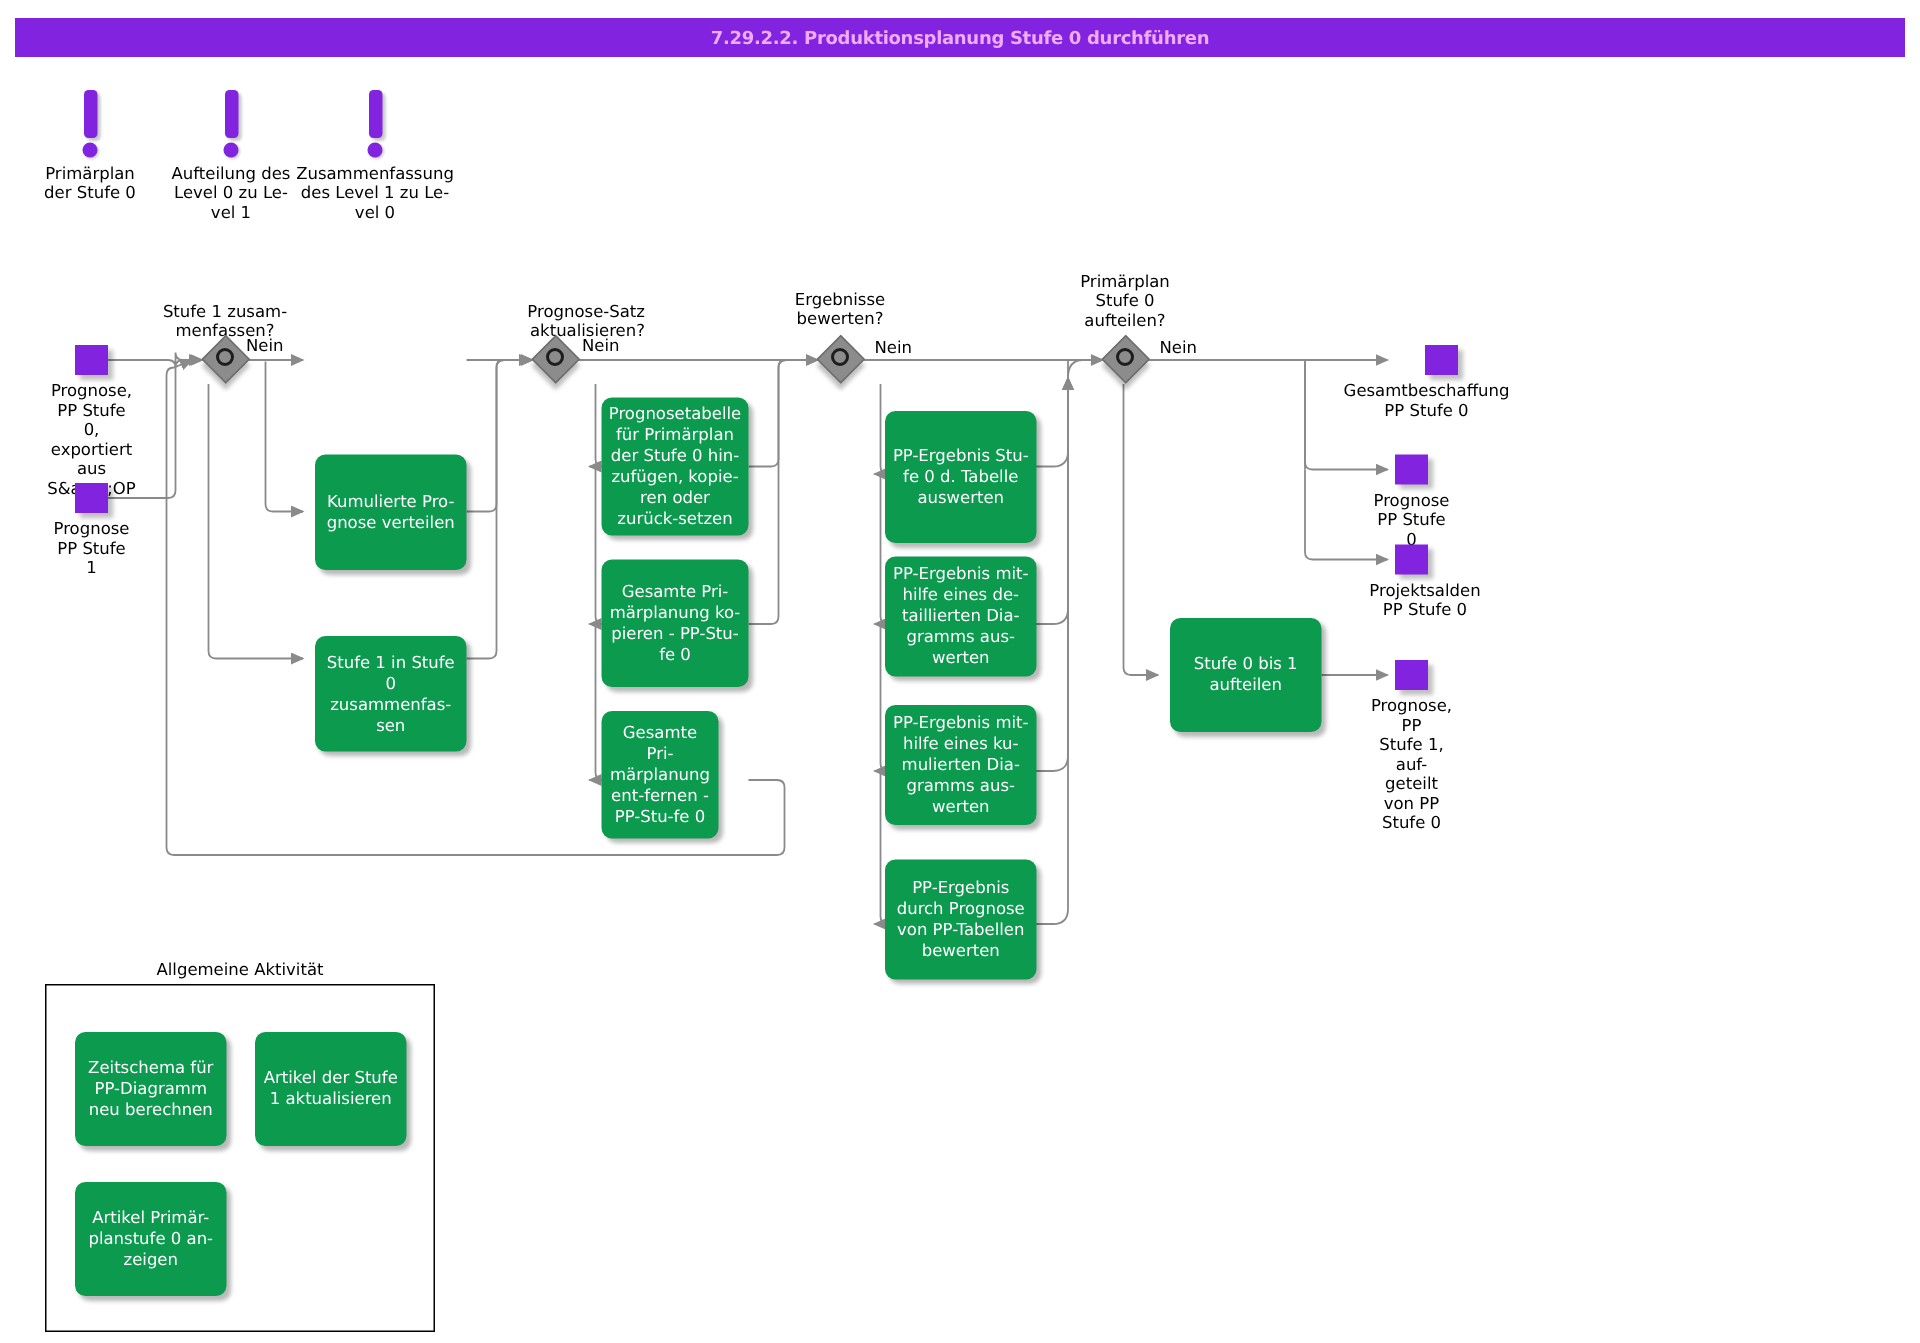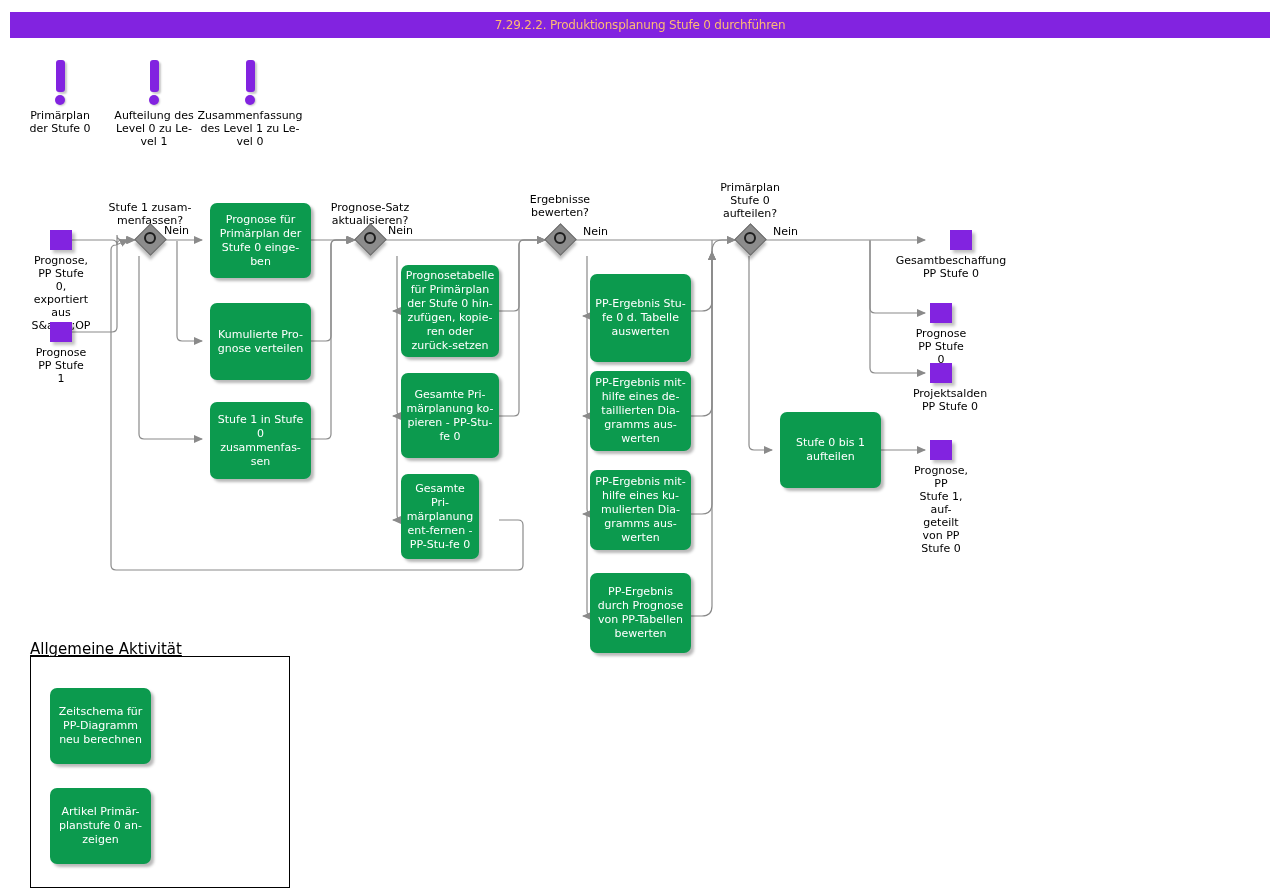--- a/index.html
+++ b/index.html
@@ -10,21 +10,21 @@
   }
   #canvas{position:absolute;left:0;top:0;width:1280px;height:895px;}
 
   
   .titlebar{
     position:absolute;left:10px;top:12px;width:1260px;height:26px;
     background:#8223e0;
     display:flex;align-items:center;justify-content:center;
   }
   .titlebar .t{
-    color:#fdba74;font-size:12px;font-weight:normal;
+    color:#f0abfc;font-size:12px;font-weight:bold;
     font-family:"DejaVu Sans","Liberation Sans",sans-serif;
     letter-spacing:-0.2px;
   }
 
   
   svg.edges{position:absolute;left:0;top:0;width:1280px;height:895px;pointer-events:none;}
 
   
   .evt{position:absolute;width:120px;text-align:center;}
   .evt .bar{
@@ -83,24 +83,23 @@
     font-family:"DejaVu Sans","Liberation Sans",sans-serif;
   }
   .edgelabel{
     position:absolute;font-size:11px;color:#000;white-space:nowrap;
     font-family:"DejaVu Sans","Liberation Sans",sans-serif;
   }
 
   
   .grp{position:absolute;}
   .grp .gtitle{
-    position:absolute;left:0;top:-16px;width:100%;text-align:left;
-    font-size:15px;color:#000;
-    font-family:"DejaVu Sans","Liberation Sans",sans-serif;
-    text-decoration:underline;
+    position:absolute;left:0;top:-16px;width:100%;text-align:center;
+    font-size:11px;color:#000;
+    font-family:"DejaVu Sans","Liberation Sans",sans-serif;
   }
   .grp .gbox{
     position:absolute;left:0;top:0;width:100%;height:100%;
     border:1px solid #000;background:#fff;box-sizing:border-box;
   }
 </style>
 </head>
 <body>
 
 <div id="canvas">
@@ -229,21 +228,21 @@
   </div>
 
   <div class="gwlabel" style="left:90px;top:201px;width:120px;white-space:pre-line;">Stufe 1 zusam-
 menfassen?</div>
   <div class="gw" style="left:137px;top:226px;">
     <div class="dia"></div>
     <div class="ring"></div>
   </div>
   <div class="edgelabel" style="left:164px;top:224px;">Nein</div>
 
-  <div class="gwlabel" style="left:310px;top:201px;width:120px;white-space:pre-line;">Prognose-Satz
+  <div class="gwlabel" style="left:310px;top:201px;width:120px;white-space:pre-line;text-align:right;">Prognose-Satz
 aktualisieren?</div>
   <div class="gw" style="left:357px;top:226px;">
     <div class="dia"></div>
     <div class="ring"></div>
   </div>
   <div class="edgelabel" style="left:388px;top:224px;">Nein</div>
 
   <div class="gwlabel" style="left:500px;top:193px;width:120px;white-space:pre-line;">Ergebnisse
 bewerten?</div>
   <div class="gw" style="left:547px;top:226px;">
@@ -254,35 +253,35 @@
 
   <div class="gwlabel" style="left:690px;top:181px;width:120px;white-space:pre-line;">Primärplan
 Stufe 0
 aufteilen?</div>
   <div class="gw" style="left:737px;top:226px;">
     <div class="dia"></div>
     <div class="ring"></div>
   </div>
   <div class="edgelabel" style="left:773px;top:225px;">Nein</div>
 
-  <div class="act" style="left:210px;top:203px;width:101px;height:75px;">Prognose für Primärplan der Stufe 0 einge-ben</div>
   <div class="act" style="left:210px;top:303px;width:101px;height:77px;">Kumulierte Pro-gnose verteilen</div>
-  <div class="act" style="left:210px;top:402px;width:101px;height:77px;text-align:center;">Stufe 1 in Stufe 0 zusammenfas-sen</div>
+  <div class="act" style="left:210px;top:424px;width:101px;height:77px;text-align:center;">Stufe 1 in Stufe 0 zusammenfas-sen</div>
 
   <div class="act" style="left:401px;top:265px;width:98px;height:92px;">Prognosetabelle für Primärplan der Stufe 0 hin-zufügen, kopie-ren oder zurück-setzen</div>
   <div class="act" style="left:401px;top:373px;width:98px;height:85px;">Gesamte Pri-märplanung ko-pieren - PP-Stu-fe 0</div>
   <div class="act" style="left:401px;top:474px;width:78px;height:85px;">Gesamte Pri-märplanung ent-fernen - PP-Stu-fe 0</div>
 
   <div class="act" style="left:590px;top:274px;width:101px;height:88px;text-align:center;">PP-Ergebnis Stu-fe 0 d. Tabelle auswerten</div>
   <div class="act" style="left:590px;top:371px;width:101px;height:80px;">PP-Ergebnis mit-hilfe eines de-taillierten Dia-gramms aus-werten</div>
   <div class="act" style="left:590px;top:470px;width:101px;height:80px;">PP-Ergebnis mit-hilfe eines ku-mulierten Dia-gramms aus-werten</div>
   <div class="act" style="left:590px;top:573px;width:101px;height:80px;">PP-Ergebnis durch Prognose von PP-Tabellen bewerten</div>
 
   <div class="act" style="left:780px;top:412px;width:101px;height:76px;">Stufe 0 bis 1 aufteilen</div>
 
   <div class="grp" style="left:30px;top:656px;width:260px;height:232px;">
     <div class="gtitle">Allgemeine Aktivität</div>
     <div class="gbox"></div>
     <div class="act" style="left:20px;top:32px;width:101px;height:76px;">Zeitschema für PP-Diagramm neu berechnen</div>
+    <div class="act" style="left:140px;top:32px;width:101px;height:76px;">Artikel der Stufe 1 aktualisieren</div>
     <div class="act" style="left:20px;top:132px;width:101px;height:76px;">Artikel Primär-planstufe 0 an-zeigen</div>
   </div>
 
 </div>
 
 </body></html>

